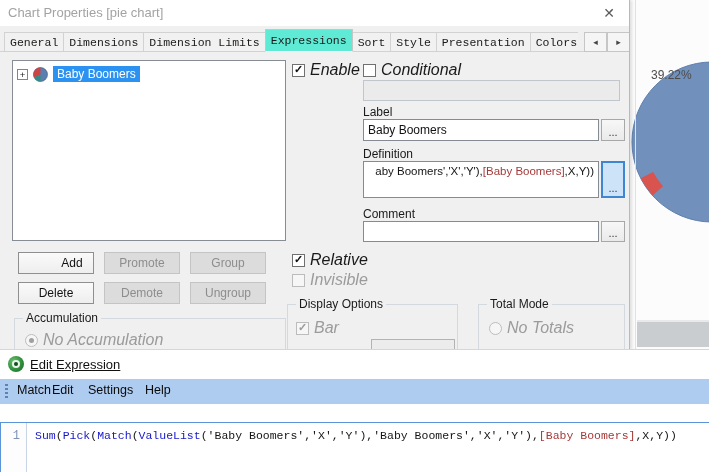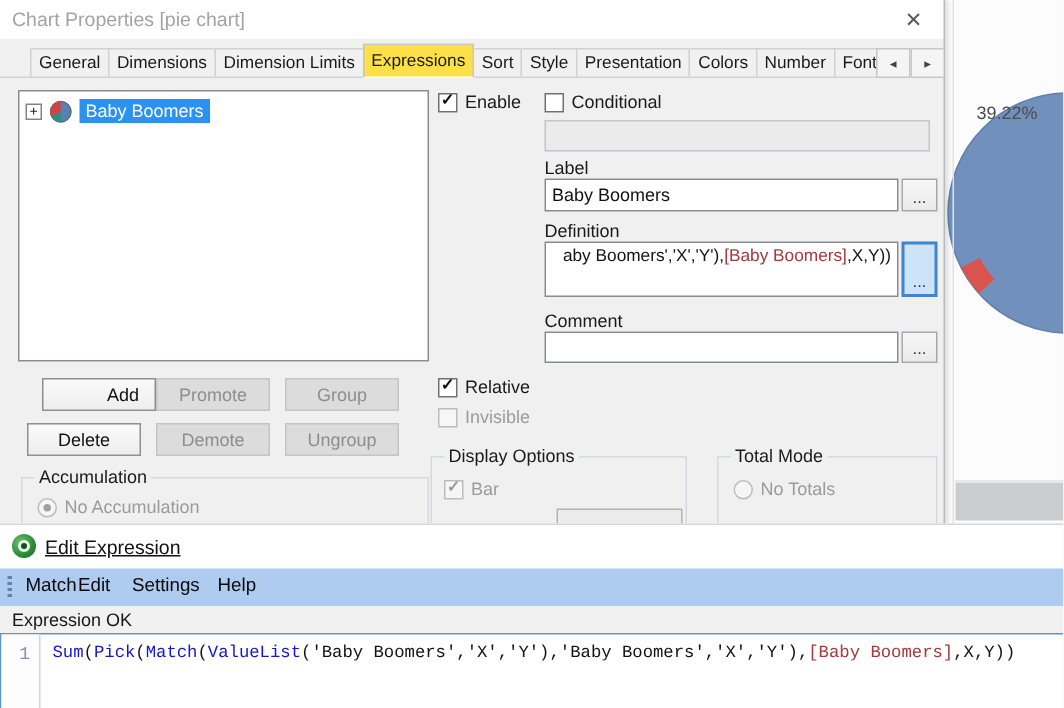--- a/index.html
+++ b/index.html
@@ -14,24 +14,24 @@
   .bg-band { position:absolute; left:9px; top:320px; width:72px; height:27px; background:#cacdd0; border-top:2px solid #e9e9e9; }
 
   
   .dialog { position:absolute; left:0; top:0; width:630px; height:350px; background:#f0f0f0;
             border-right:1px solid #b9b9b9; box-shadow:2px 0 3px rgba(0,0,0,.12); z-index:2; overflow:hidden; }
   .titlebar { position:absolute; left:0; top:0; width:100%; height:26px; background:#ffffff; }
   .titlebar .ttl { position:absolute; left:8px; top:5px; font-size:13px; color:#a3a3a3; }
   .close-btn { position:absolute; right:10px; top:3px; width:20px; height:20px; display:flex; align-items:center; justify-content:center;
                font-size:14px; color:#5a5a5a; }
 
-  .tabstrip { position:absolute; left:20px; top:29px; width:574px; height:23px; display:flex; align-items:flex-end; overflow:hidden; z-index:3; }
+  .tabstrip { position:absolute; left:4px; top:29px; width:574px; height:23px; display:flex; align-items:flex-end; overflow:hidden; z-index:3;font-family:Liberation Mono, monospace; }
   .tab { height:20px; padding:0 5px; display:flex; align-items:center; font-size:11.5px; color:#1a1a1a;
          background:#f1f1f1; border:1px solid #d2d2d2; margin-right:-1px; white-space:nowrap; }
-  .tab.active { height:23px; background:#fde047; border-color:#c6c6c6; border-bottom:1px solid #ffffff; position:relative; z-index:4; }
+  .tab.active { height:23px; background:#5eead4; border-color:#c6c6c6; border-bottom:1px solid #ffffff; position:relative; z-index:4; }
   .tab-baseline { position:absolute; left:0; top:51px; width:630px; height:1px; background:#d2d2d2; z-index:2; }
   .tab-scroll { position:absolute; top:32px; width:23px; height:20px; background:#f5f5f5; border:1px solid #c6c6c6;
                 display:flex; align-items:center; justify-content:center; font-size:9px; color:#444; z-index:4; }
 
   
   .listbox { position:absolute; left:12px; top:60px; width:274px; height:181px; background:#ffffff; border:1px solid #868d95; }
   .tree-row { position:absolute; left:4px; top:5px; display:flex; align-items:center; gap:5px; }
   .expbox { width:11px; height:11px; border:1px solid #848484; background:#fff; font-size:9.5px; line-height:9px;
             display:flex; align-items:center; justify-content:center; color:#222; flex:none; }
   .tree-sel { background:#2c92f2; color:#ffffff; font-size:12px; padding:1px 4px; }
@@ -39,21 +39,21 @@
   
   .row { position:absolute; display:flex; align-items:center; gap:5px; }
   .cb { width:13px; height:13px; background:#fff; border:1px solid #707070; display:inline-flex; align-items:center; justify-content:center; flex:none; }
   .cb .mark { font-size:11px; font-weight:bold; line-height:1; color:#111; margin-top:-1px; }
   .cb.disabled { border-color:#bcbcbc; background:#f6f6f6; }
   .cb.disabled .mark { color:#9c9c9c; }
   .rb { width:13px; height:13px; border:1px solid #8a8a8a; border-radius:50%; background:#fff;
         display:inline-flex; align-items:center; justify-content:center; flex:none; }
   .rb.disabled { border-color:#bdbdbd; background:#f6f6f6; }
   .rb .dot { width:5px; height:5px; border-radius:50%; background:#a0a0a0; }
-  .lbl { font-size:12px; color:#1a1a1a; white-space:nowrap; }
+  .lbl { font-size:16px; color:#1a1a1a; white-space:nowrap;font-style:italic; }
   .lbl.disabled { color:#9b9b9b; }
   .flabel { position:absolute; font-size:12px; color:#1a1a1a; }
 
   .field { position:absolute; background:#fff; border:1px solid #848b93; font-size:11.5px; display:flex; align-items:center;
            padding:0 4px; overflow:hidden; white-space:nowrap; }
   .field.end { justify-content:flex-end; }
   .field.disabled { background:#ebebeb; border-color:#c0c6cb; }
   input.textfield { position:absolute; border:1px solid #848b93; font-size:12px; padding:0 4px; font-family:inherit; background:#fff; color:#111; outline:none; }
   .dots { position:absolute; display:flex; align-items:flex-end; justify-content:center; padding-bottom:2px;
           background:linear-gradient(#f7f7f7,#eaeaea); border:1px solid #a8a8a8; font-size:11px; color:#333; }
@@ -175,21 +175,21 @@
     <span class="dots focused" style="left:601px; top:161px; width:24px; height:37px;">
         <span>...</span>
       </span>
 
     <div class="flabel" style="left:363px; top:207px;">Comment</div>
     <div class="field" style="left:363px; top:221px; width:236px; height:21px;"></div>
     <span class="dots" style="left:601px; top:221px; width:24px; height:21px;">
         <span>...</span>
       </span>
 
-    <div class="btn" style="left:28px; top:252px;padding-left:32px;">Add</div>
+    <div class="btn" style="left:18px; top:252px;padding-left:32px;">Add</div>
     <div class="btn disabled" style="left:104px; top:252px;">Promote</div>
     <div class="btn disabled" style="left:190px; top:252px;">Group</div>
     <div class="btn" style="left:18px; top:282px;">Delete</div>
     <div class="btn disabled" style="left:104px; top:282px;">Demote</div>
     <div class="btn disabled" style="left:190px; top:282px;">Ungroup</div>
 
     <div class="row" style="left:292px; top:251px;">
       <span class="cb checked">
           <span class="mark">✓</span>
         </span>
@@ -239,23 +239,20 @@
     <span class="wtitle">Edit Expression</span>
 
     <div class="menubar">
       <span class="grip"></span>
       <span class="menu-item" style="left:17px;">Match</span>
       <span class="menu-item" style="left:52px;">Edit</span>
       <span class="menu-item" style="left:88px;">Settings</span>
       <span class="menu-item" style="left:145px;">Help</span>
     </div>
 
-    <div class="statusbar">
-      <span class="stext">Expression OK</span>
-    </div>
 
     <div class="editor">
       <div class="gutter">
         <span class="lineno">1</span>
       </div>
       <div class="codeline"><span class="tok-func">Sum</span><span class="tok-plain">(</span><span class="tok-func">Pick</span><span class="tok-plain">(</span><span class="tok-func">Match</span><span class="tok-plain">(</span><span class="tok-func">ValueList</span><span class="tok-plain">('Baby Boomers','X','Y'),'Baby Boomers','X','Y'),</span><span class="tok-field">[Baby Boomers]</span><span class="tok-plain">,X,Y))</span></div>
     </div>
   </div>
 
 </div>

